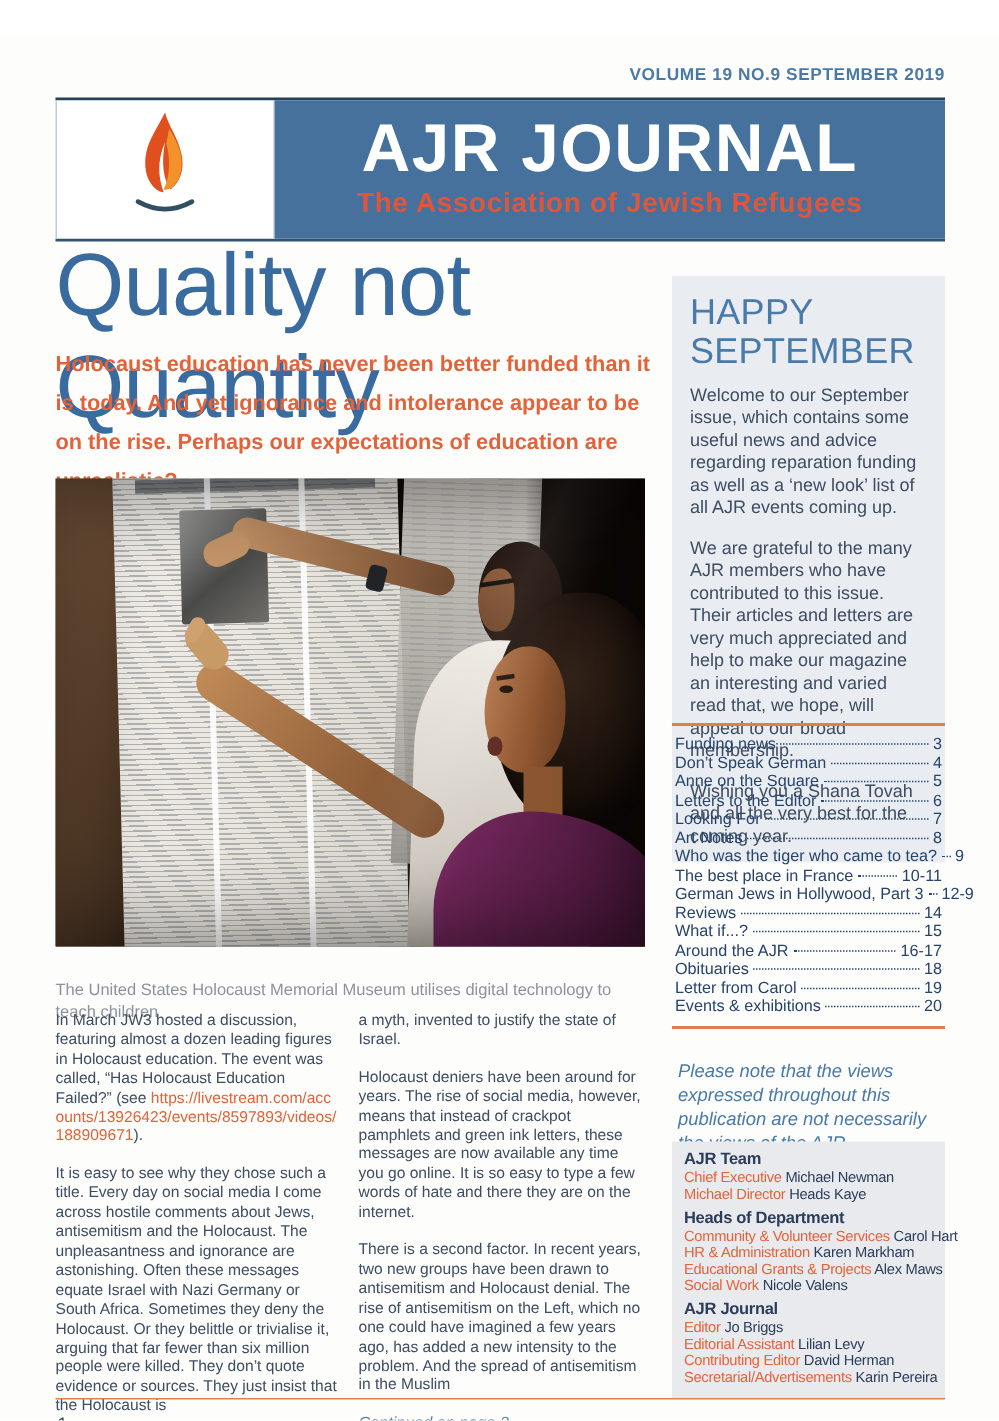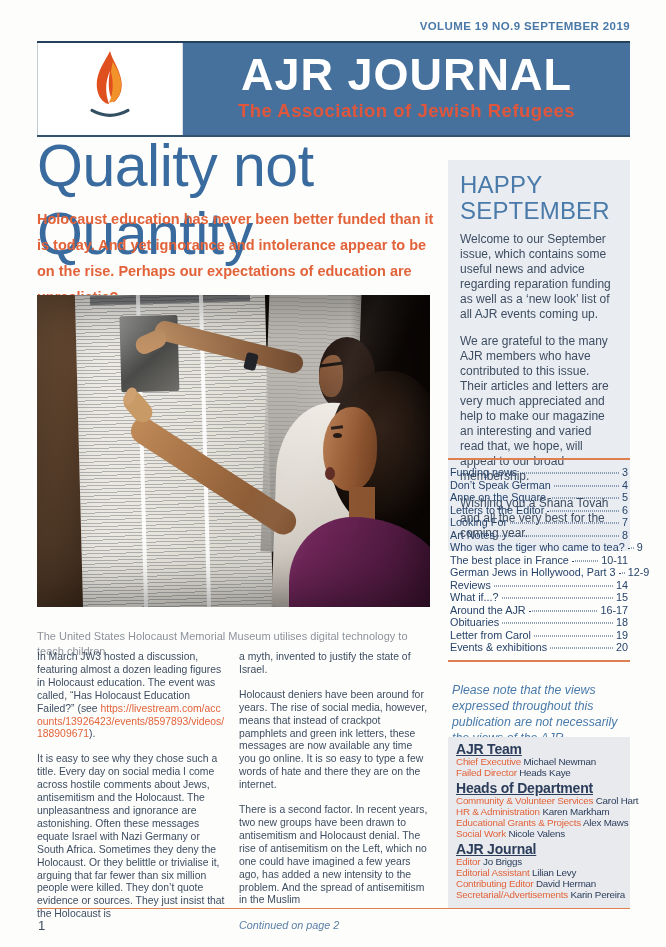--- a/index.html
+++ b/index.html
@@ -1,19 +1,19 @@
 <!DOCTYPE html>
 <html><head>
 <meta charset="utf-8">
 <style>
   * { margin:0; padding:0; box-sizing:border-box; }
   html,body { background:#ffffff; }
   body { width:666px; height:947px; position:relative; overflow:hidden;
          font-family:"Liberation Sans", sans-serif; -webkit-font-smoothing:antialiased; }
-  .page { position:absolute; inset:0; background:#fdfdfc; }
+  .page { position:absolute; inset:0; background:#fdfdfc;margin-top:24px; }
 
   
   .volume { position:absolute; top:20px; right:36px; font-size:11.5px; font-weight:bold;
             letter-spacing:.4px; color:#4a79a7; }
   .masthead { position:absolute; top:41px; left:37px; width:593px; height:96px; display:flex;
               border-top:2px solid #24415c; border-bottom:2px solid #33536e; }
   .logo-box { width:146px; background:#ffffff; border-left:1px solid #c3ccd3; border-right:1px solid #d7dde2;
               display:flex; align-items:center; justify-content:center; }
   .banner { flex:1; background:#45719c; text-align:center; padding-top:8px; }
   .journal-title { font-size:45px; font-weight:bold; color:#ffffff; letter-spacing:1px; line-height:48px; }
@@ -102,21 +102,21 @@
   .toc-row { display:flex; align-items:baseline; font-size:10.8px; color:#27436a; height:12.5px;text-align:center; }
   .toc-label { white-space:nowrap; }
   .toc-dots { flex:1; border-bottom:1.5px dotted #2a4a72; margin:0 3px; transform:translateY(-2.5px); min-width:6px; }
   .toc-page { white-space:nowrap; }
 
   .disclaimer { position:absolute; top:682px; left:452px; width:178px; font-style:italic;
                 font-size:12.3px; line-height:16px; color:#497aa9; }
 
   .team-box { position:absolute; top:737px; left:448px; width:182px; background:#e8eaee;
               padding:7px 8px; font-size:9.8px; line-height:11.2px; letter-spacing:-.2px; color:#2b3d5a; }
-  .team-title { font-weight:bold; font-size:14px; margin:4px 0 1px;text-decoration:underline; }
+  .team-title { font-weight:bold; font-size:11px; margin:4px 0 1px; }
   .team-group:first-child .team-title { margin-top:0; }
   .team-entry { white-space:nowrap; }
   .role { color:#e2633a; }
   .person { color:#2b3d5a; }
 
   
   .bottom-rule { position:absolute; top:908px; left:37px; width:593px; border-top:1.5px solid #dd7f4f; }
   .page-number { position:absolute; top:918px; left:38px; font-size:13px; color:#3e4d61; }
 </style>
 </head>
@@ -276,21 +276,21 @@
           <span class="toc-page">20</span>
         </div>
     </nav>
 
     <p class="disclaimer">Please note that the views expressed throughout this publication are not necessarily the views of the AJR.</p>
 
     <div class="team-box">
       <div class="team-group">
         <div class="team-title">AJR Team</div>
         <div class="team-entry"><span class="role">Chief Executive</span> <span class="person">Michael Newman</span></div>
-        <div class="team-entry"><span class="role">Failed Director</span> <span class="person">Heads Kaye</span></div>
+        <div class="team-entry"><span class="role">Michael Director</span> <span class="person">Heads Kaye</span></div>
       </div>
       <div class="team-group">
         <div class="team-title">Heads of Department</div>
         <div class="team-entry"><span class="role">Community &amp; Volunteer Services</span> <span class="person">Carol Hart</span></div>
         <div class="team-entry"><span class="role">HR &amp; Administration</span> <span class="person">Karen Markham</span></div>
         <div class="team-entry"><span class="role">Educational Grants &amp; Projects</span> <span class="person">Alex Maws</span></div>
         <div class="team-entry"><span class="role">Social Work</span> <span class="person">Nicole Valens</span></div>
       </div>
       <div class="team-group">
         <div class="team-title">AJR Journal</div>

